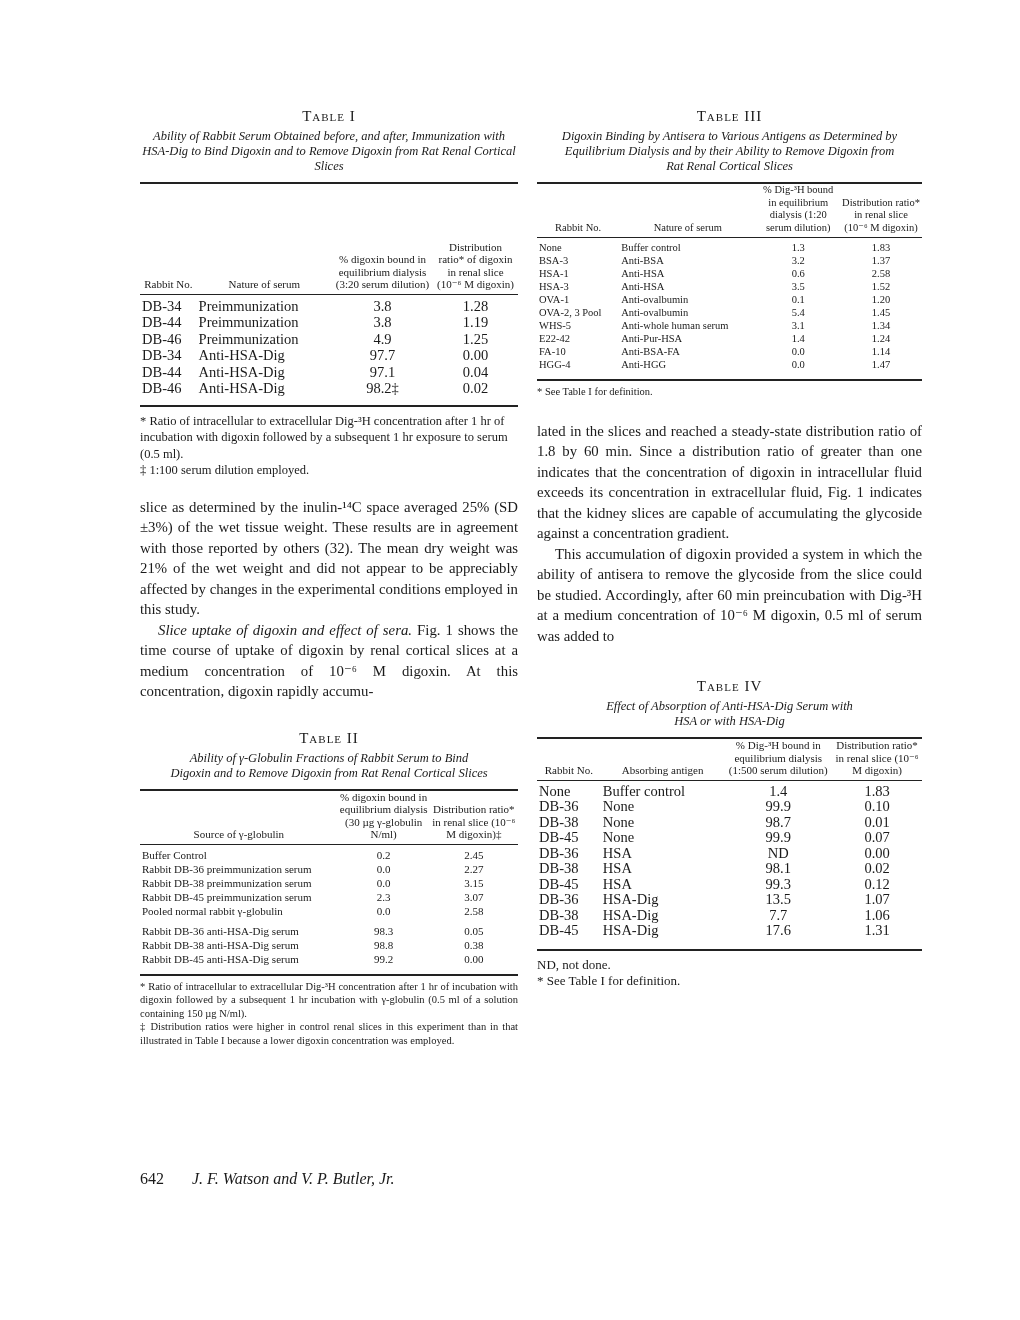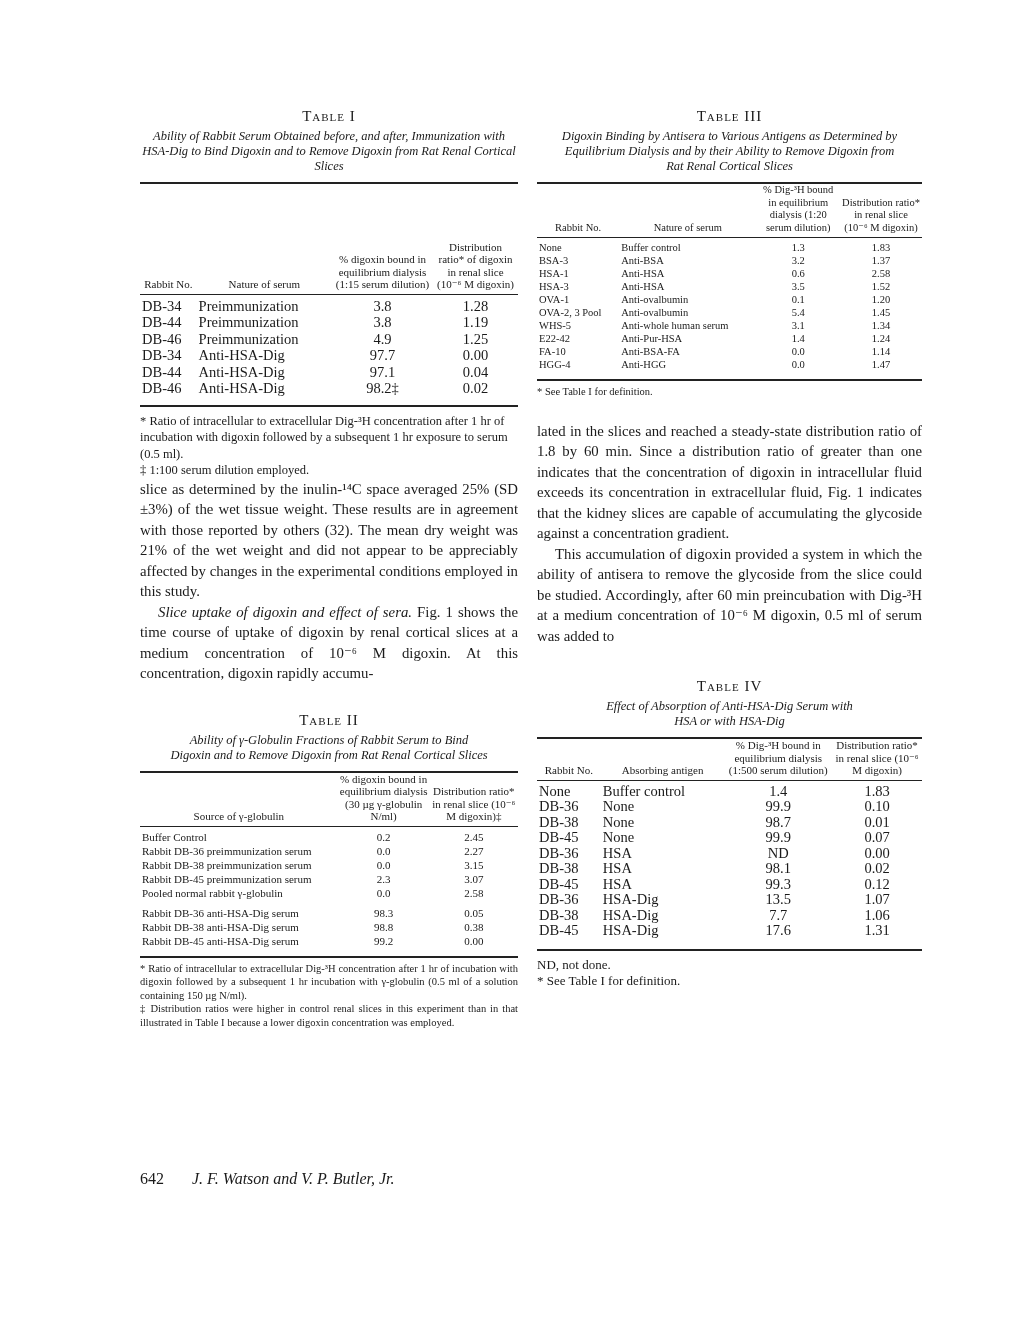--- a/index.html
+++ b/index.html
@@ -26,21 +26,21 @@
 
   <section>
     <p class="tbl-title">Table I</p>
     <p class="tbl-cap" style="padding:0 2px;">Ability of Rabbit Serum Obtained before, and after, Immunization with HSA-Dig to Bind Digoxin and to Remove Digoxin from Rat Renal Cortical Slices</p>
     <div class="rule-thick" style="margin-top:8px;"></div>
     <table style="font-size:14.5px;">
       <thead>
         <tr style="font-size:11px;">
           <th class="c" style="width:52px; padding-top:94px;">Rabbit No.</th>
           <th class="c" style="width:130px;">Nature of serum</th>
-          <th class="c" style="width:96px;">% digoxin bound in equilibrium dialysis (1:15 serum dilution)</th>
+          <th class="c" style="width:96px;">% digoxin bound in equilibrium dialysis (3:20 serum dilution)</th>
           <th class="c" style="width:80px;">Distribution ratio* of digoxin in renal slice (10⁻⁶ M digoxin)</th>
         </tr>
       </thead>
       <tbody id="t1body" style="border-top:1.5px solid #222;">
           <tr>
             <td class="l" style="line-height: 16.5px; padding-top: 3px;">DB-34</td>
             <td class="l" style="line-height: 16.5px; padding-top: 3px;">Preimmunization</td>
             <td class="c" style="line-height: 16.5px; padding-top: 3px;">3.8</td>
             <td class="c" style="line-height: 16.5px; padding-top: 3px;">1.28</td>
           </tr>
@@ -76,21 +76,21 @@
           </tr>
         </tbody>
     </table>
     <div class="rule-thick" style="margin-top:8px;"></div>
     <div style="margin-top:6px;">
       <p class="note">* Ratio of intracellular to extracellular Dig-³H concentration after 1 hr of incubation with digoxin followed by a subsequent 1 hr exposure to serum (0.5 ml).</p>
       <p class="note">‡ 1:100 serum dilution employed.</p>
     </div>
   </section>
 
-  <div style="margin-top:0;">
+  <div style="margin-top:18px;">
     <p class="para">slice as determined by the inulin-¹⁴C space averaged 25% (SD ±3%) of the wet tissue weight. These results are in agreement with those reported by others (32). The mean dry weight was 21% of the wet weight and did not appear to be appreciably affected by changes in the experimental conditions employed in this study.</p>
     <p class="para indent"><span class="it">Slice uptake of digoxin and effect of sera.</span><span> Fig. 1 shows the time course of uptake of digoxin by renal cortical slices at a medium concentration of 10⁻⁶ M digoxin. At this concentration, digoxin rapidly accumu-</span></p>
   </div>
 
   <section style="margin-top:28px;">
     <p class="tbl-title">Table II</p>
     <p class="tbl-cap" style="padding:0 30px;">Ability of γ-Globulin Fractions of Rabbit Serum to Bind Digoxin and to Remove Digoxin from Rat Renal Cortical Slices</p>
     <div class="rule-thick" style="margin-top:8px;"></div>
     <table style="font-size:11px;">
       <thead>

